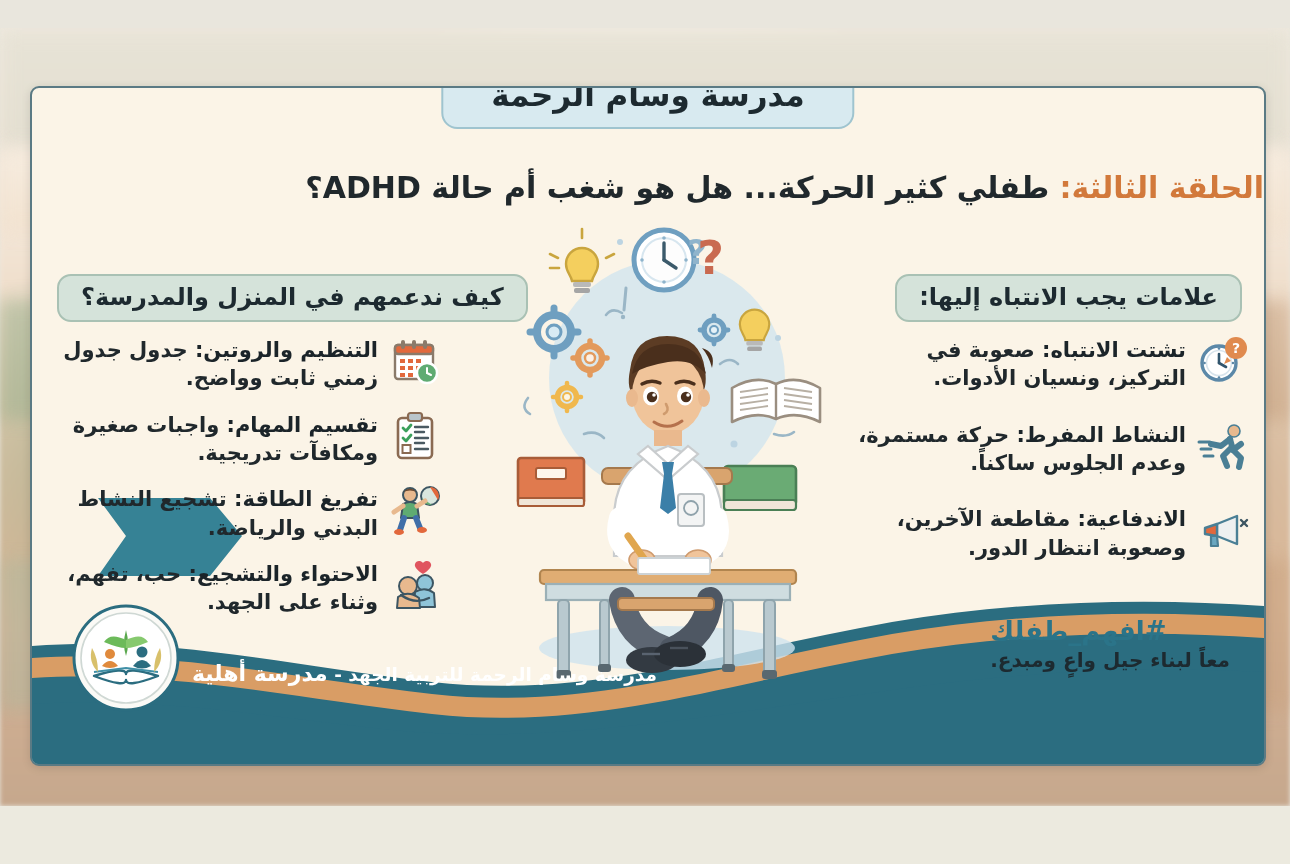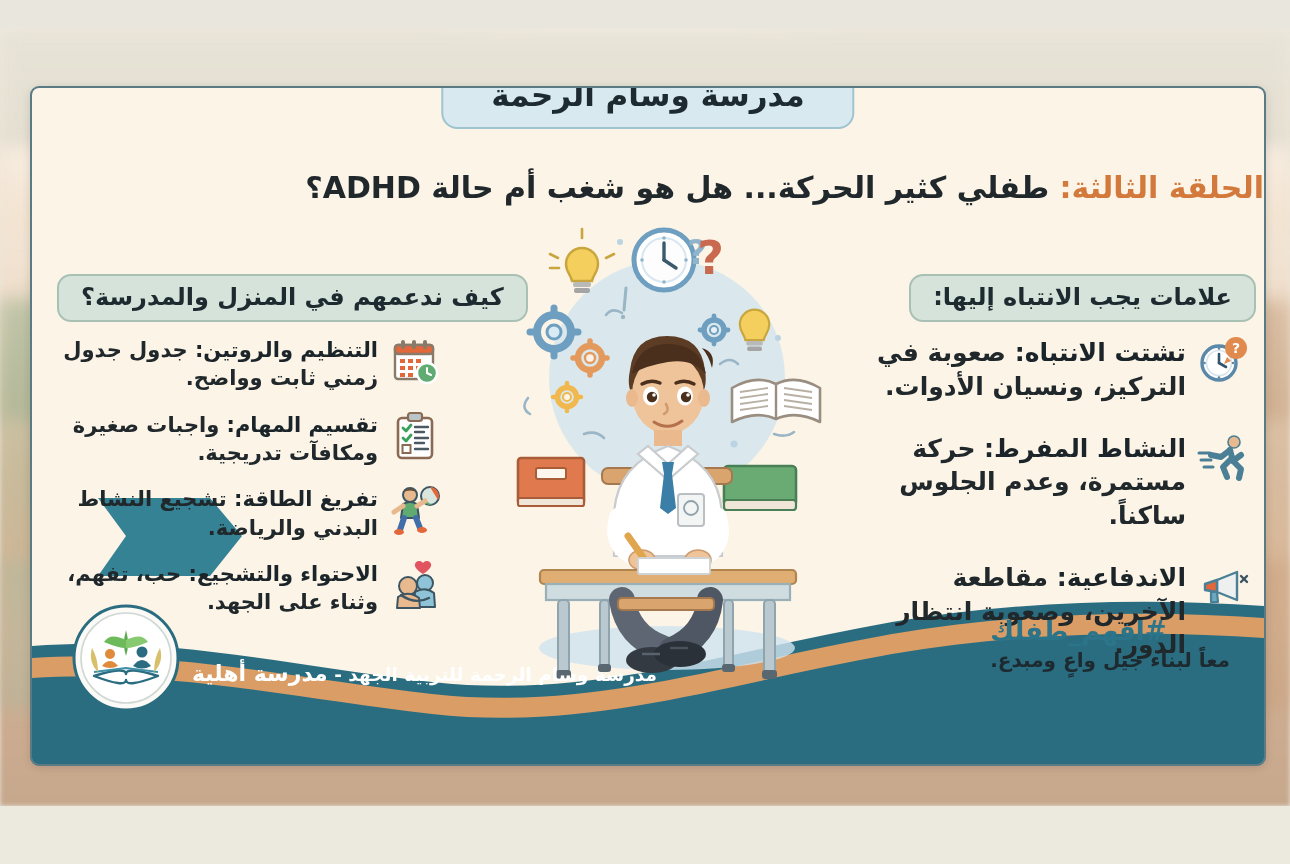--- a/index.html
+++ b/index.html
@@ -57,32 +57,32 @@
     position:absolute;top:74px;left:0;width:1232px;
     font-size:30px;font-weight:bold;color:#20282c;white-space:nowrap;margin-top:8px;
   }
   .headline .ep{color:#d2793b;}
 
   
   .sec-pill{
     position:absolute;background:#d5e3da;border:2px solid #a9c1b4;border-radius:14px;
     padding:7px 22px 9px;font-size:24px;font-weight:bold;color:#1d2a30;white-space:nowrap;
   }
-  .sec-pill.right{right:8px;top:186px;}
+  .sec-pill.right{right:22px;top:186px;}
   .sec-pill.left{left:25px;top:186px;}
 
   
   .col{position:absolute;top:246px;width:392px;}
   .col.right{right:14px;}
   .col.left{left:18px;}
 
   .item{display:flex;align-items:flex-start;gap:10px;margin-bottom:26px;}
   .item .icon{flex:0 0 auto;width:54px;height:54px;display:flex;align-items:center;justify-content:center;}
   .item .txt{
-    flex:1 1 auto;font-size:25px;font-weight:bold;color:#20282c;line-height:1.35;
+    flex:1 1 auto;font-size:21px;font-weight:bold;color:#20282c;line-height:1.35;
     text-align:right;padding-top:2px;
   }
   .item .txt .lead{color:#1b2429;}
   .col.left .item{margin-bottom:16px;justify-content:space-between;}
   .col.left .item .txt{font-size:21px;}
 
   
   .illus{position:absolute;left:470px;top:130px;width:330px;height:470px;}
 
   

